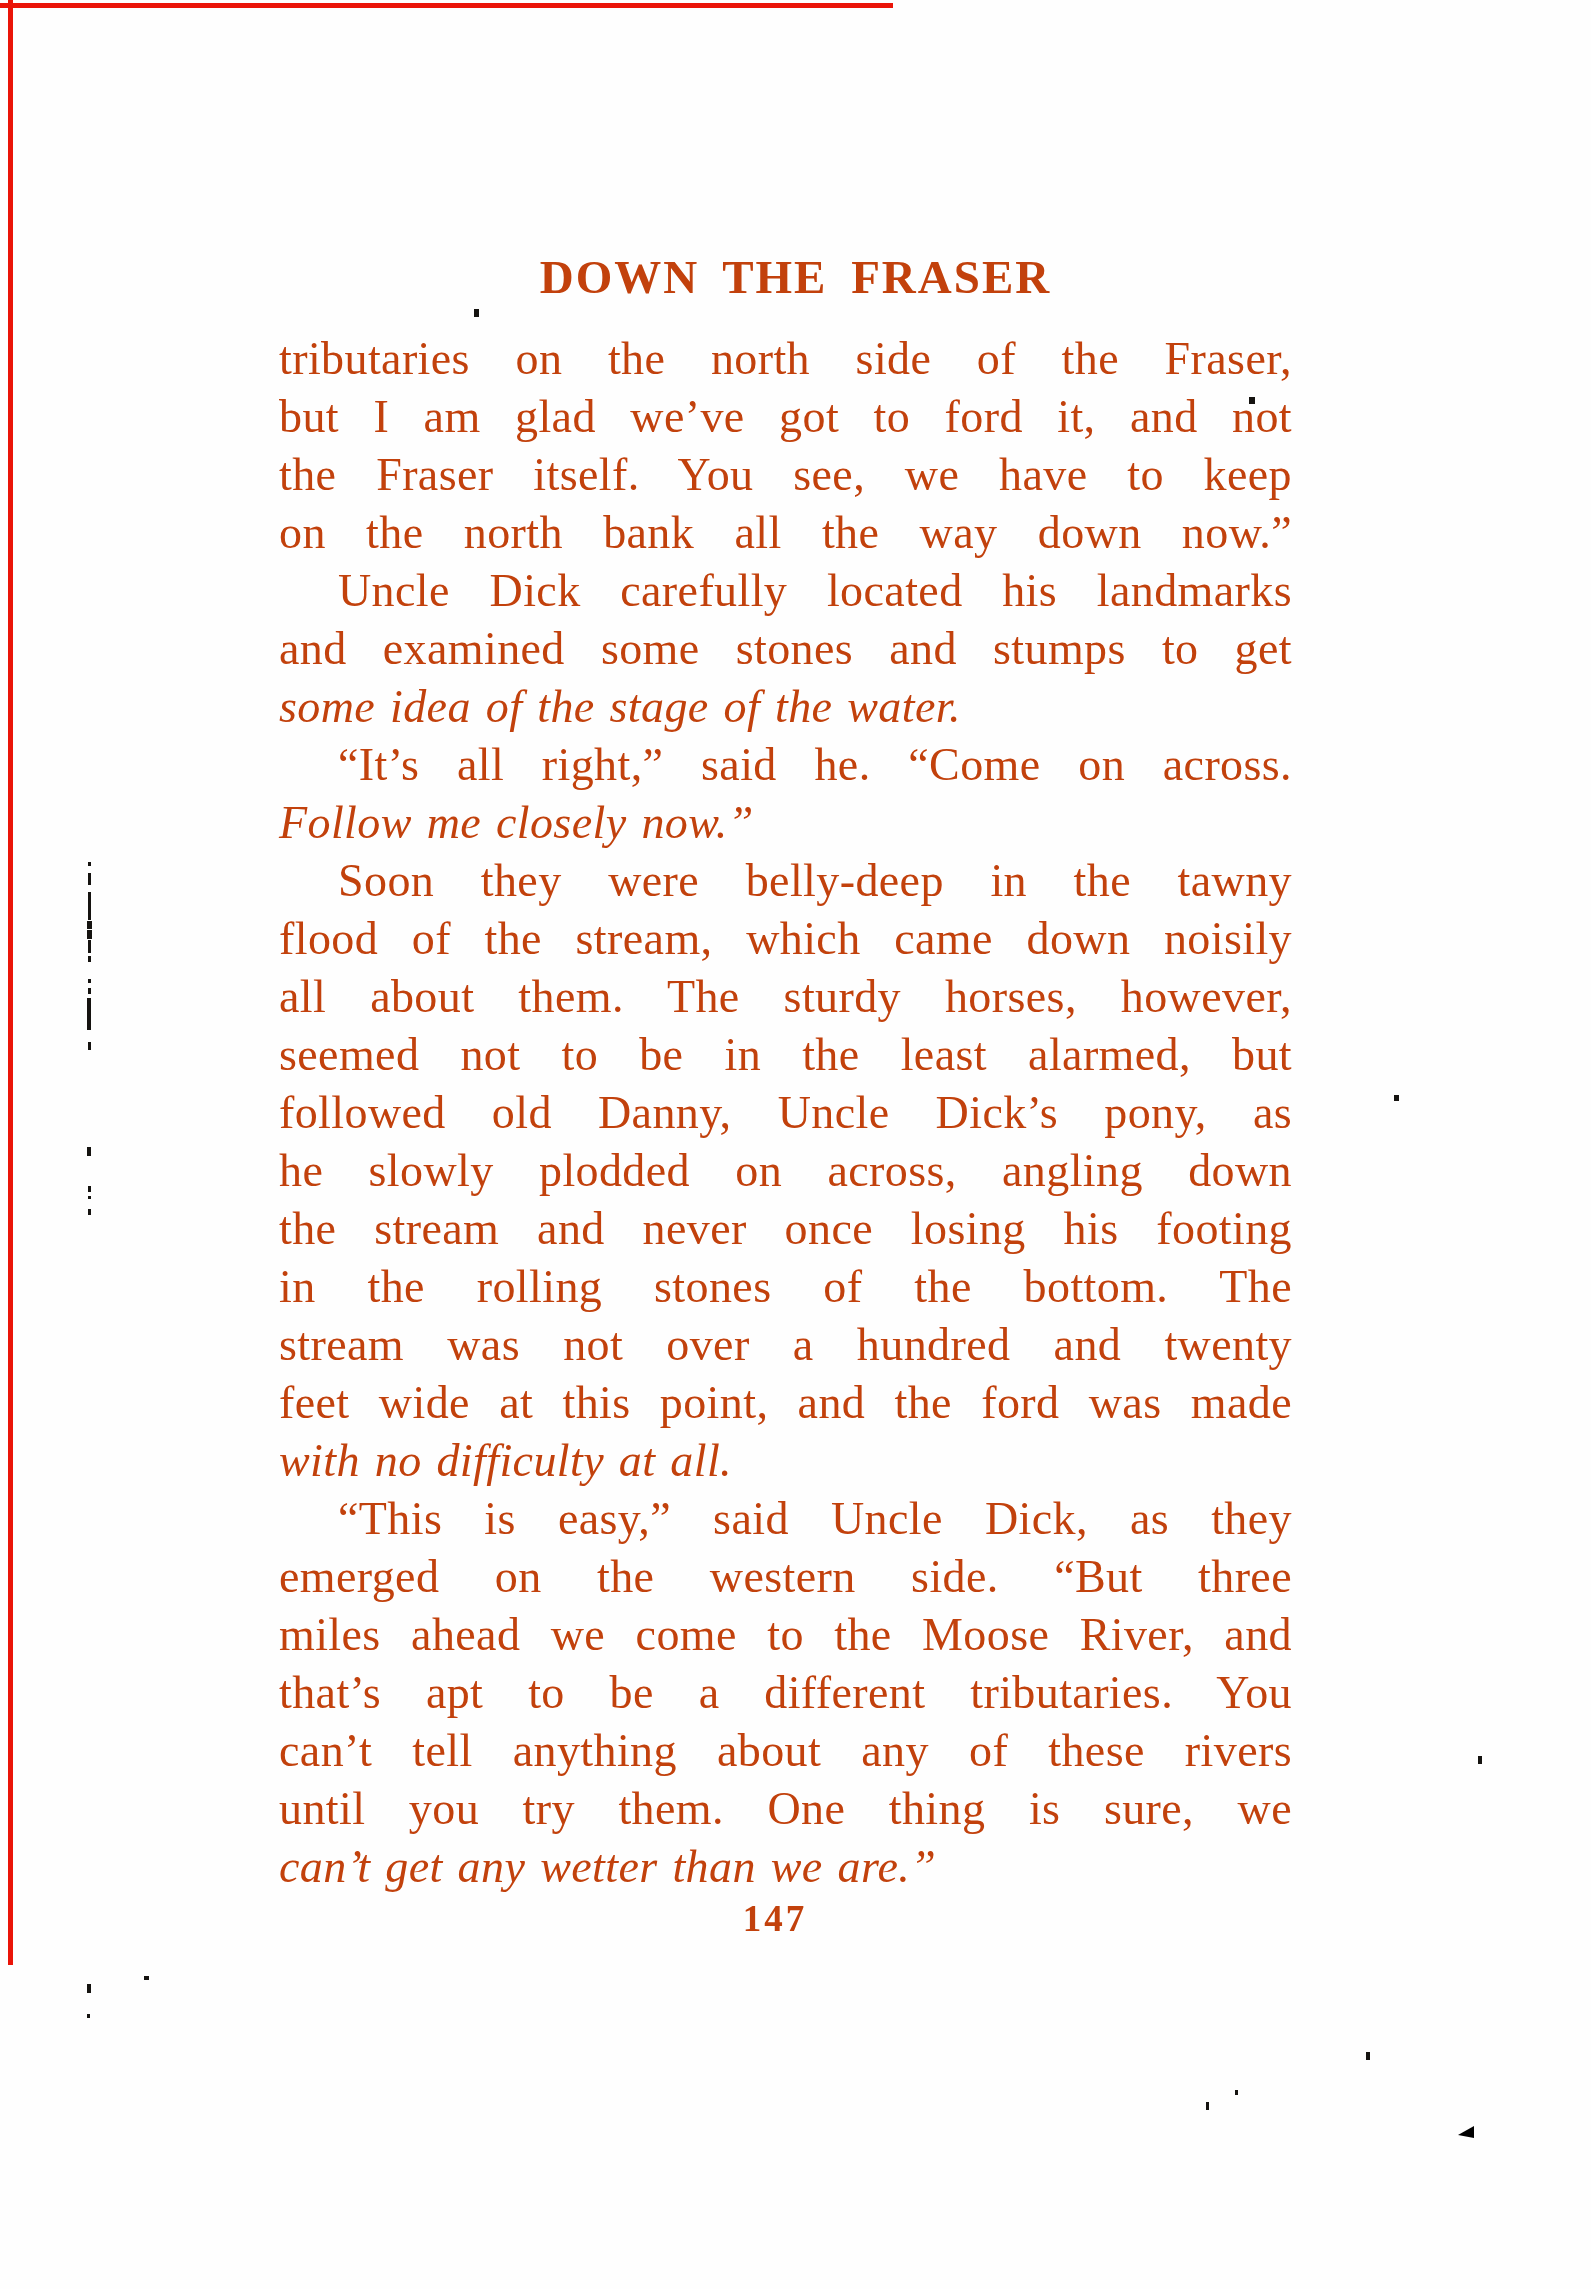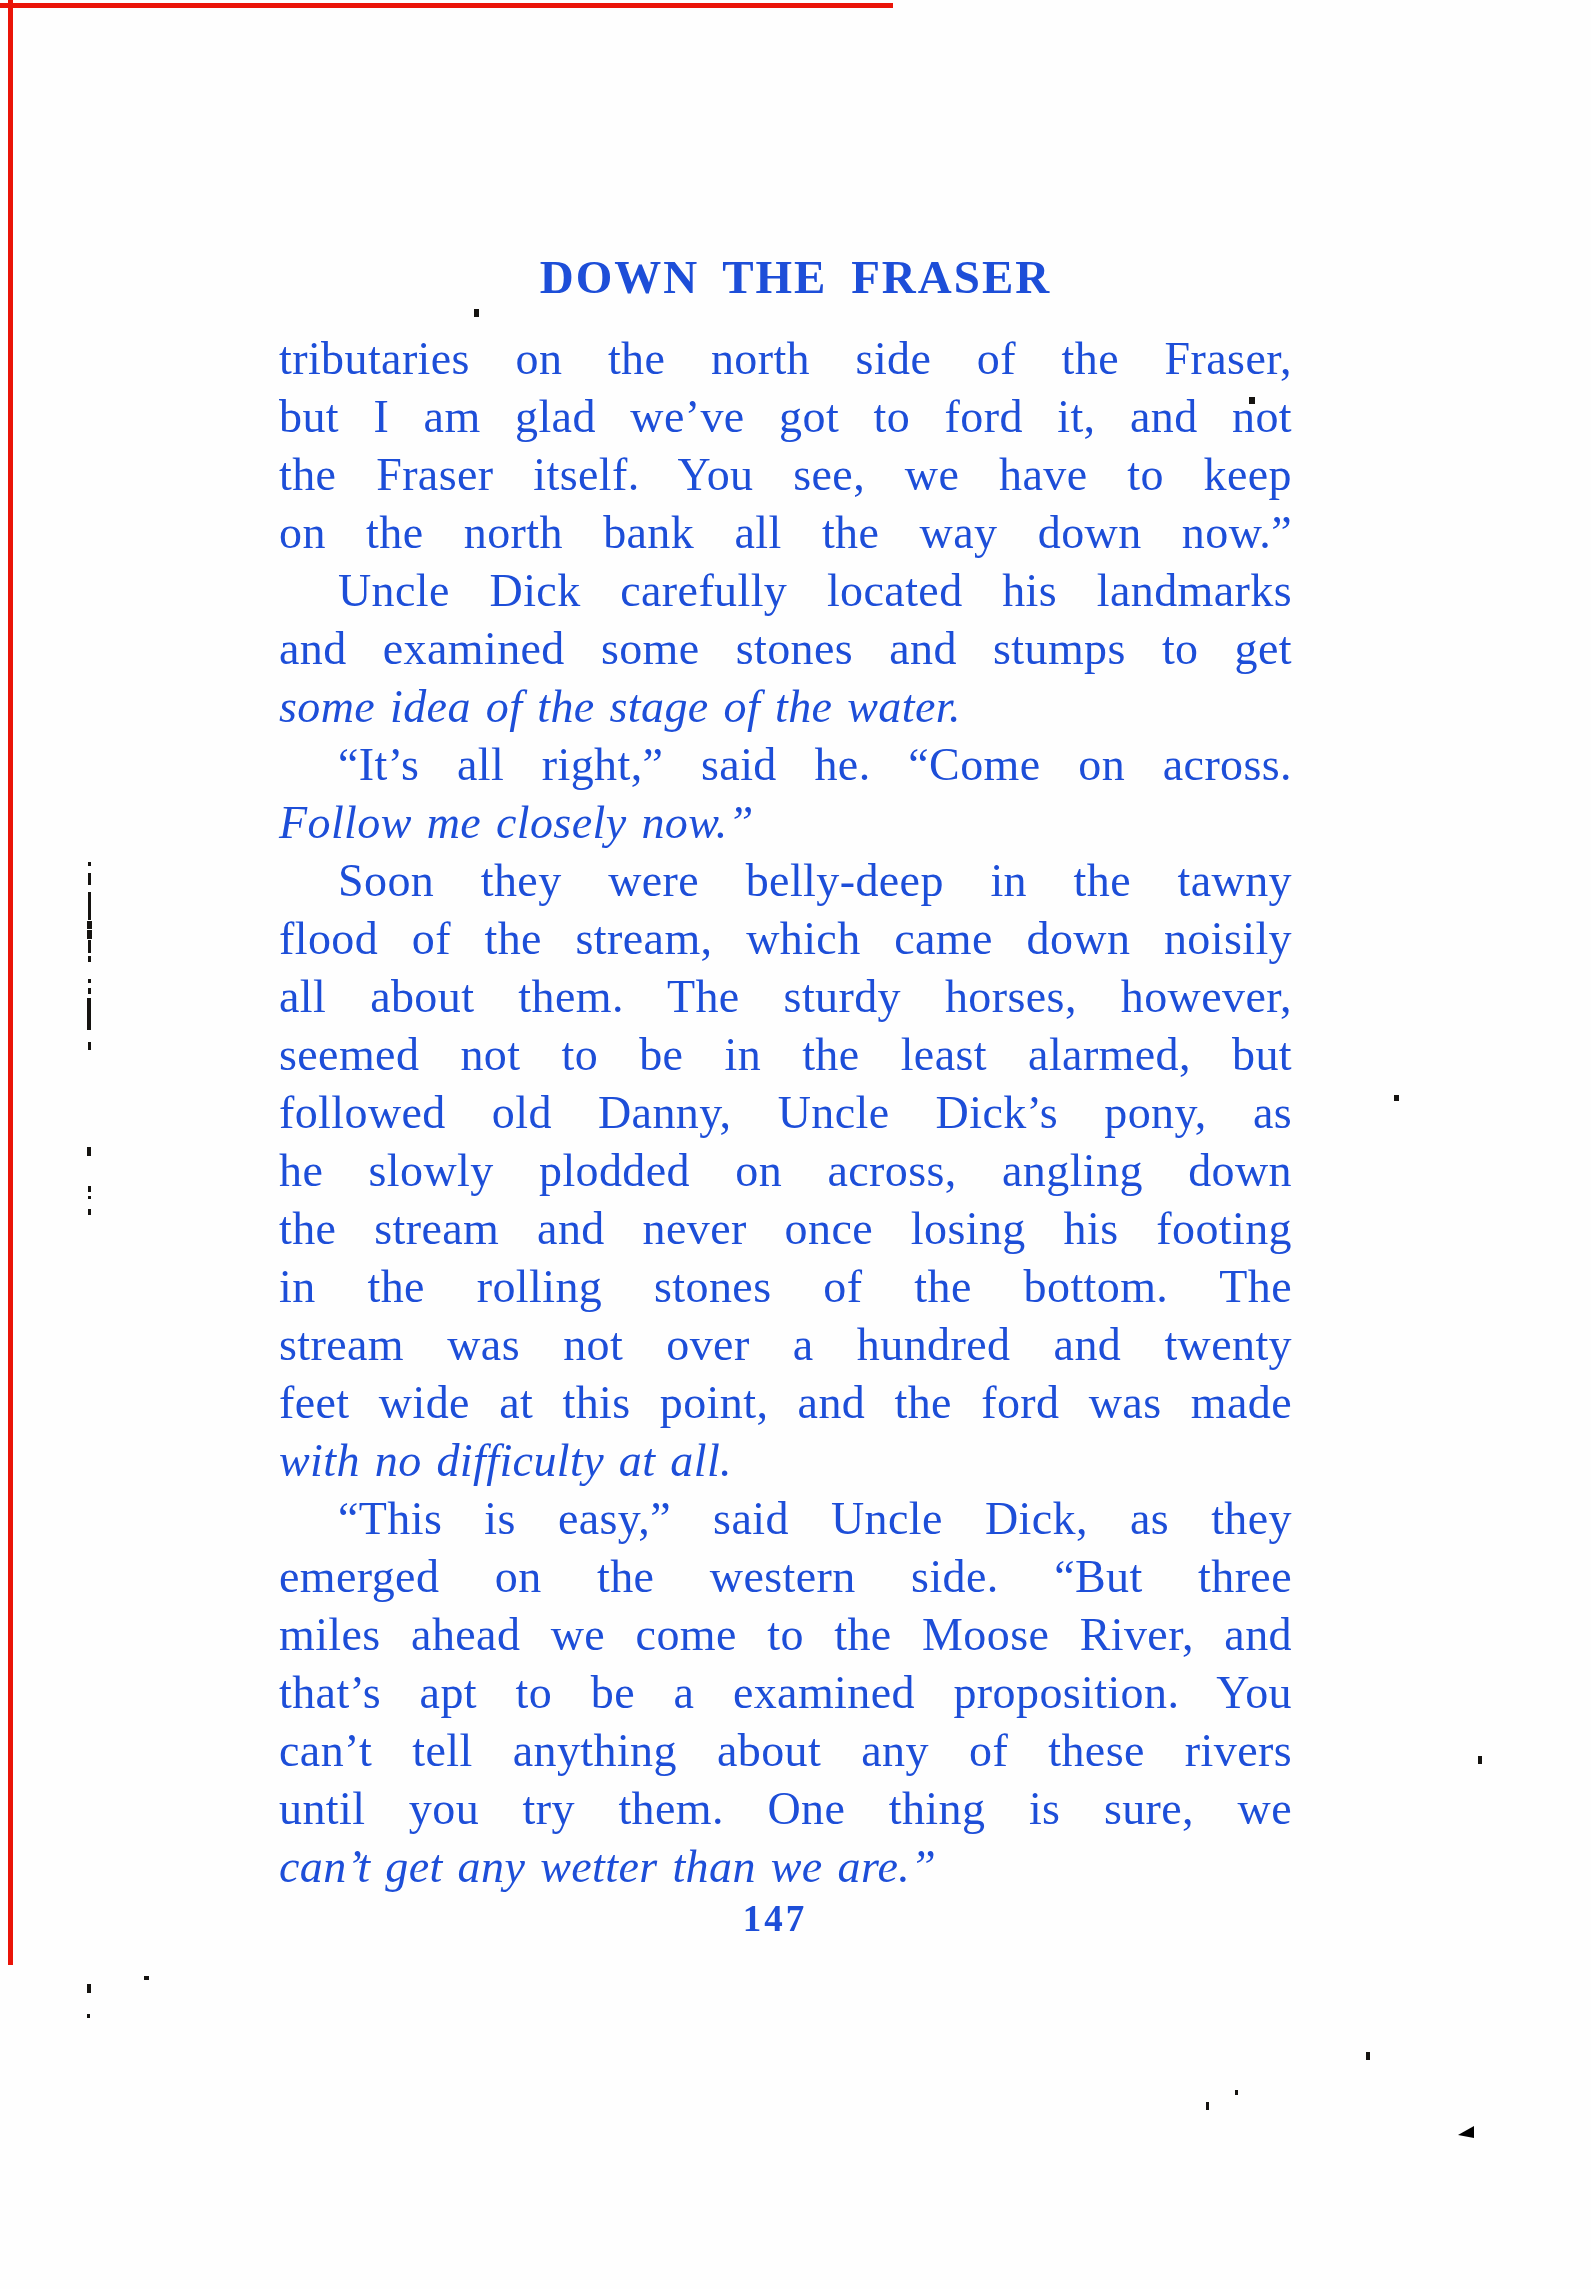--- a/index.html
+++ b/index.html
@@ -3,21 +3,21 @@
 <meta charset="utf-8">
 <style>
   html, body { margin: 0; padding: 0; background: #ffffff; }
   .page {
     position: relative;
     width: 1592px;
     height: 2290px;
     background: #fefefe;
     overflow: hidden;
     font-family: "Liberation Serif", "DejaVu Serif", serif;
-    color: #1d4ed8;
+    color: #c2410c;
   }
 
   
   .red-v { position: absolute; left: 8px; top: 0; width: 5px; height: 1965px; background: #ea1408; }
   .red-h { position: absolute; left: 0; top: 3px; width: 893px; height: 5px; background: #ea1408; }
 
   
   .head {
     position: absolute;
     left: 279px; top: 248px;
@@ -85,21 +85,21 @@
     <div class="ln">followed old Danny, Uncle Dick’s pony, as</div>
     <div class="ln">he slowly plodded on across, angling down</div>
     <div class="ln">the stream and never once losing his footing</div>
     <div class="ln">in the rolling stones of the bottom. The</div>
     <div class="ln">stream was not over a hundred and twenty</div>
     <div class="ln">feet wide at this point, and the ford was made</div>
     <div class="ln end">with no difficulty at all.</div>
     <div class="ln ind">“This is easy,” said Uncle Dick, as they</div>
     <div class="ln">emerged on the western side. “But three</div>
     <div class="ln">miles ahead we come to the Moose River, and</div>
-    <div class="ln">that’s apt to be a examined proposition. You</div>
+    <div class="ln">that’s apt to be a different tributaries. You</div>
     <div class="ln">can’t tell anything about any of these rivers</div>
     <div class="ln">until you try them. One thing is sure, we</div>
     <div class="ln end">can’t get any wetter than we are.”</div>
   </div>
 
   <div class="folio">147</div>
 
   <div class="mark" style="left:474px;top:309px;width:5px;height:8px;"></div>
   <div class="mark" style="left:1249px;top:397px;width:6px;height:7px;"></div>
 

